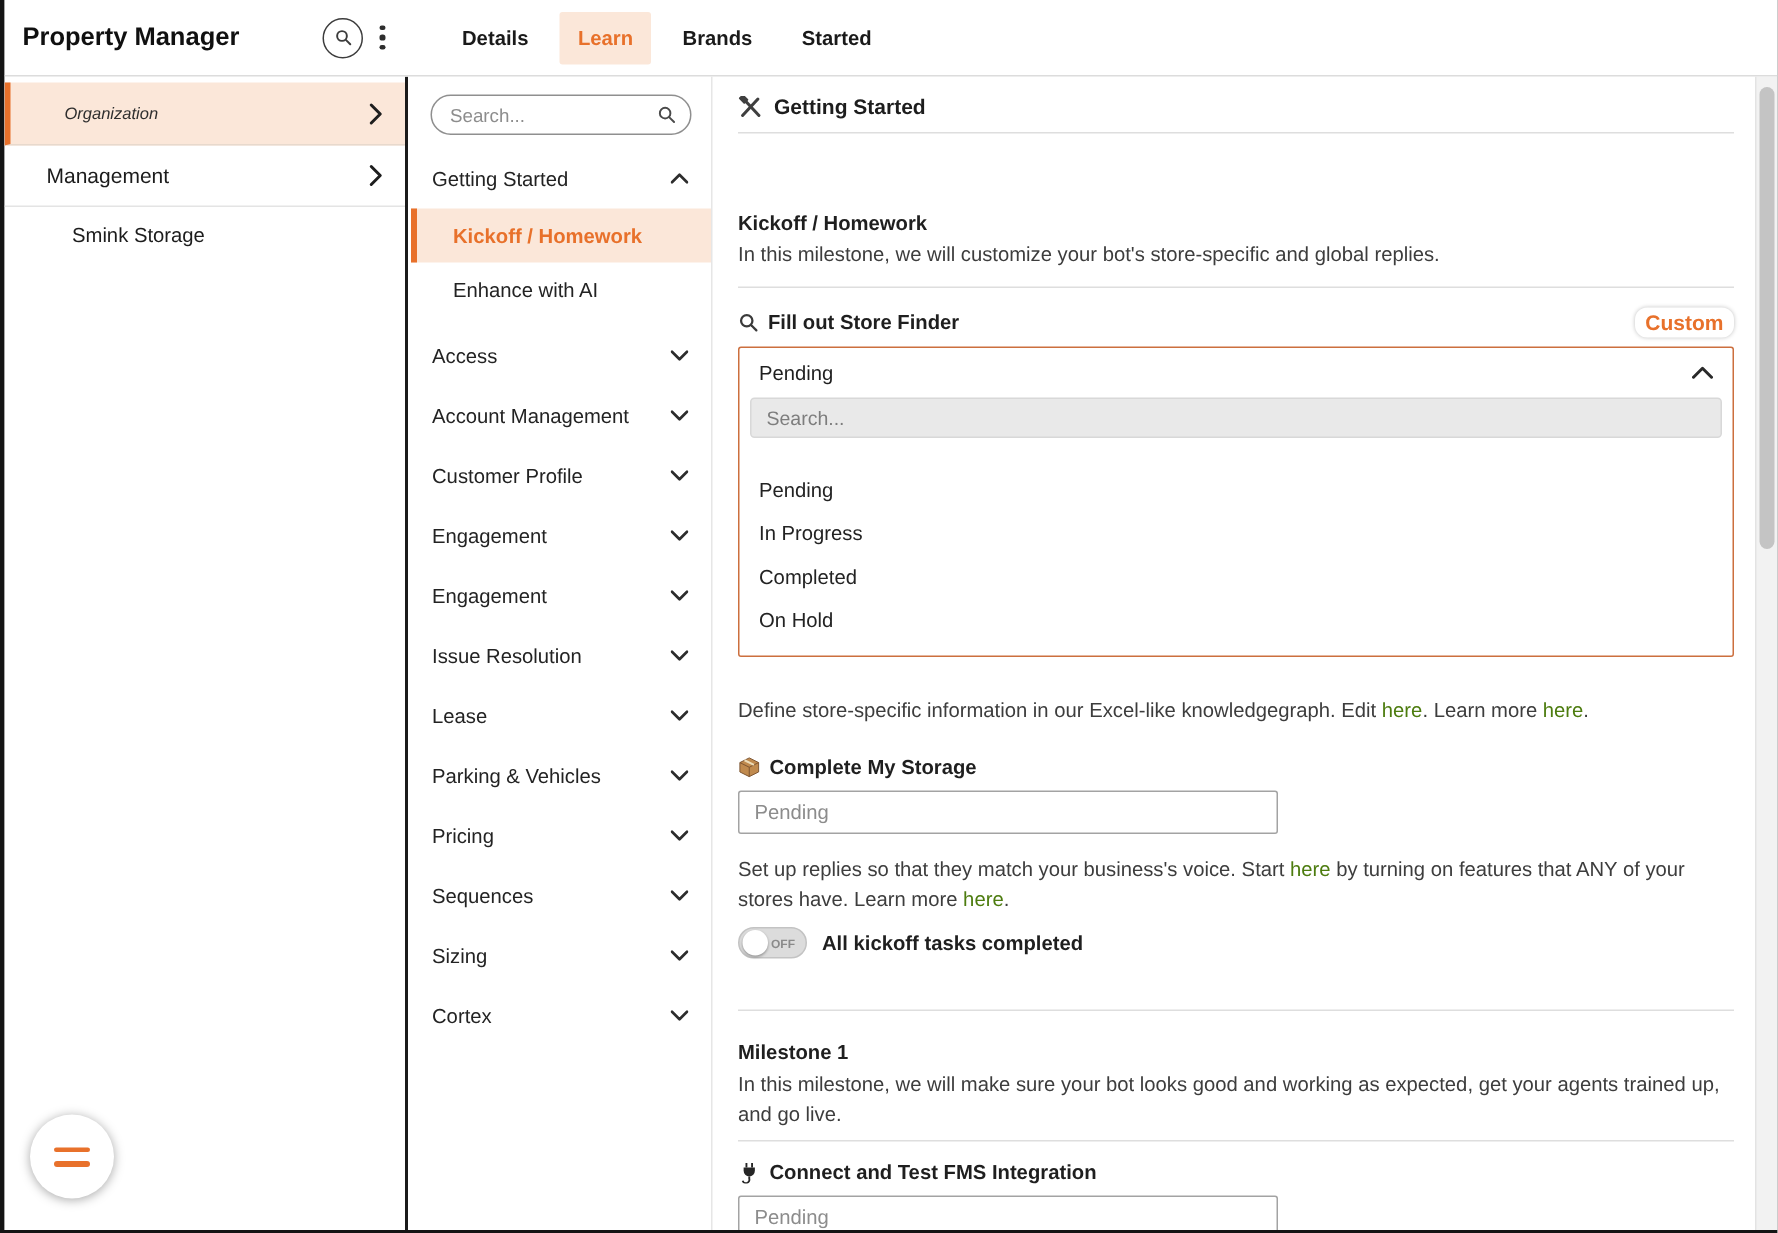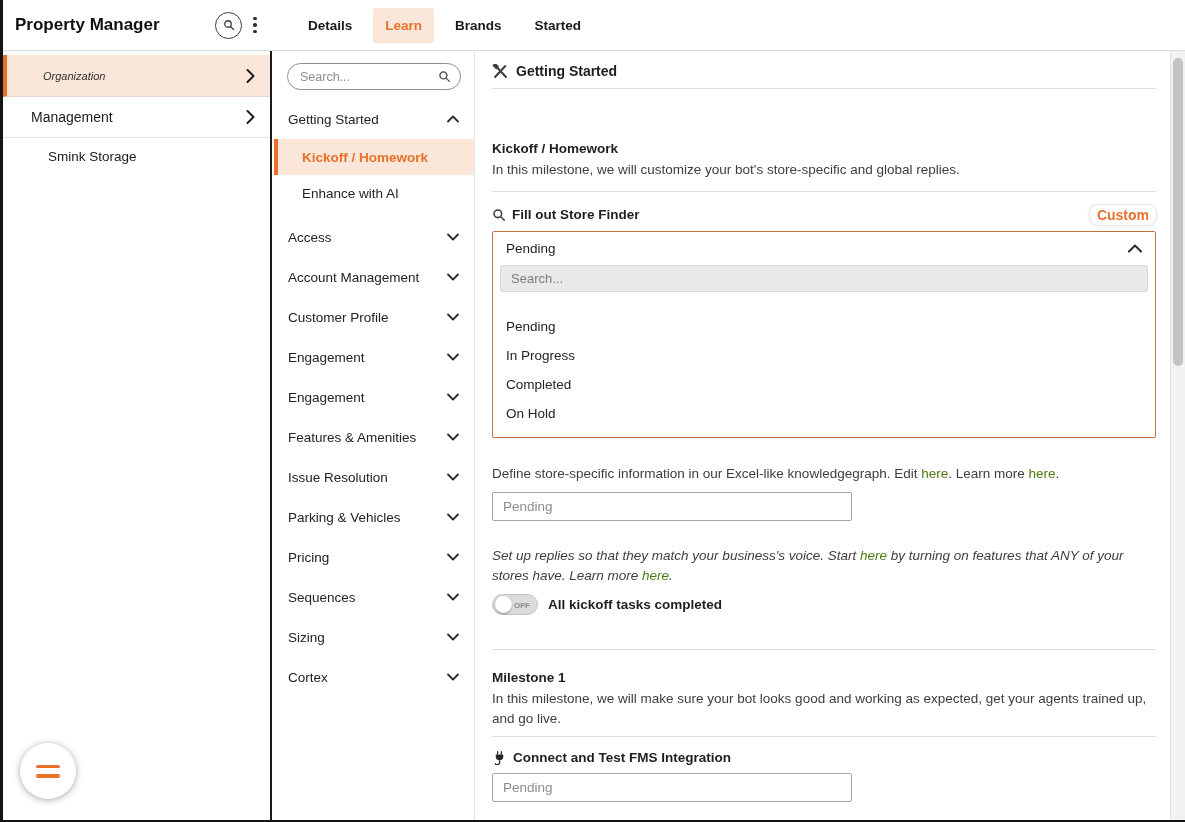--- a/index.html
+++ b/index.html
@@ -83,21 +83,21 @@
   .dd-options { padding:10px 0 9px; }
   .dd-option { padding:7px 13px; font-size:13.5px; color:#232323; cursor:pointer; }
 
   .para { font-size:13.5px; color:#3d3d3d; line-height:1.5; }
   .p-storefinder { margin-top:26px; }
   a.orange { color:#4d7c0f; text-decoration:none; cursor:pointer; }
 
   .t-storage { margin-top:20px; }
   .value-input { display:block; margin-top:8px; width:360px; height:29px; border:1px solid #a3a3a3;
                  border-radius:2px; padding:0 10px; font-size:13.5px; color:#8c8c8c; background:#fff; outline:none; }
-  .p-storage { margin-top:25px;font-style:italic; }
+  .p-storage { margin-top:14px; }
 
   .toggle-row { display:flex; align-items:center; gap:10px; margin-top:8px; }
   .toggle { width:46px; height:21px; border-radius:11px; background:#dcdcdc; border:1px solid #c3c3c3;
             position:relative; cursor:pointer; flex:0 0 auto; }
   .knob { position:absolute; left:2px; top:1px; width:17px; height:17px; border-radius:50%;
           background:#fff; box-shadow:0 1px 2px rgba(0,0,0,0.35); }
   .toggle-state { position:absolute; right:7px; top:6px; font-size:8px; font-weight:700; color:#8a8a8a; }
   .toggle-label { font-size:13.5px; font-weight:700; color:#1f1f1f; }
 
   .hr3 { margin-top:34px; }
@@ -224,29 +224,29 @@
       </div>
       <div class="nav-item">
         <span>Engagement</span>
         <span style="display:flex;">
             <svg width="12" height="8" viewBox="0 0 12 8" fill="none" stroke="#2d2d2d" stroke-width="1.8" stroke-linecap="round" stroke-linejoin="round">
               <polyline points="1,1.5 6,6.5 11,1.5"></polyline>
             </svg>
           </span>
       </div>
       <div class="nav-item">
-        <span>Features &amp; Amenities</span>
-        <span style="display:flex;">
-            <svg width="12" height="8" viewBox="0 0 12 8" fill="none" stroke="#2d2d2d" stroke-width="1.8" stroke-linecap="round" stroke-linejoin="round">
-              <polyline points="1,1.5 6,6.5 11,1.5"></polyline>
-            </svg>
-          </span>
-      </div>
-      <div class="nav-item">
         <span>Issue Resolution</span>
+        <span style="display:flex;">
+            <svg width="12" height="8" viewBox="0 0 12 8" fill="none" stroke="#2d2d2d" stroke-width="1.8" stroke-linecap="round" stroke-linejoin="round">
+              <polyline points="1,1.5 6,6.5 11,1.5"></polyline>
+            </svg>
+          </span>
+      </div>
+      <div class="nav-item">
+        <span>Lease</span>
         <span style="display:flex;">
             <svg width="12" height="8" viewBox="0 0 12 8" fill="none" stroke="#2d2d2d" stroke-width="1.8" stroke-linecap="round" stroke-linejoin="round">
               <polyline points="1,1.5 6,6.5 11,1.5"></polyline>
             </svg>
           </span>
       </div>
       <div class="nav-item">
         <span>Parking &amp; Vehicles</span>
         <span style="display:flex;">
             <svg width="12" height="8" viewBox="0 0 12 8" fill="none" stroke="#2d2d2d" stroke-width="1.8" stroke-linecap="round" stroke-linejoin="round">
@@ -335,20 +335,31 @@
         <div class="dd-option">In Progress</div>
         <div class="dd-option">Completed</div>
         <div class="dd-option">On Hold</div>
       </div>
     </div>
 
     <p class="para p-storefinder">
       <span>Define store-specific information in our Excel-like knowledgegraph. Edit </span><a class="orange">here</a><span>. Learn more </span><a class="orange">here</a><span>.</span>
     </p>
 
+    <div class="task-title t-storage">
+      <span style="display:flex;">
+        <svg width="15" height="15" viewBox="0 0 24 24">
+          <path d="M12 2 L22 7 L22 17 L12 22 L2 17 L2 7 Z" fill="#c08a4e" stroke="#7a5230" stroke-width="1"></path>
+          <path d="M2 7 L12 12 L22 7" fill="none" stroke="#7a5230" stroke-width="1"></path>
+          <line x1="12" y1="12" x2="12" y2="22" stroke="#7a5230" stroke-width="1"></line>
+          <path d="M7 4.5 L17 9.5" stroke="#ecdcb9" stroke-width="2.2"></path>
+        </svg>
+      </span>
+      <span>Complete My Storage</span>
+    </div>
     <input class="value-input" type="text" value="Pending" style="">
 
     <p class="para p-storage">
       <span>Set up replies so that they match your business's voice. Start </span><a class="orange">here</a><span> by turning on features that ANY of your stores have. Learn more </span><a class="orange">here</a><span>.</span>
     </p>
 
     <div class="toggle-row">
       <div class="toggle">
         <span class="knob"></span>
         <span class="toggle-state">OFF</span>

